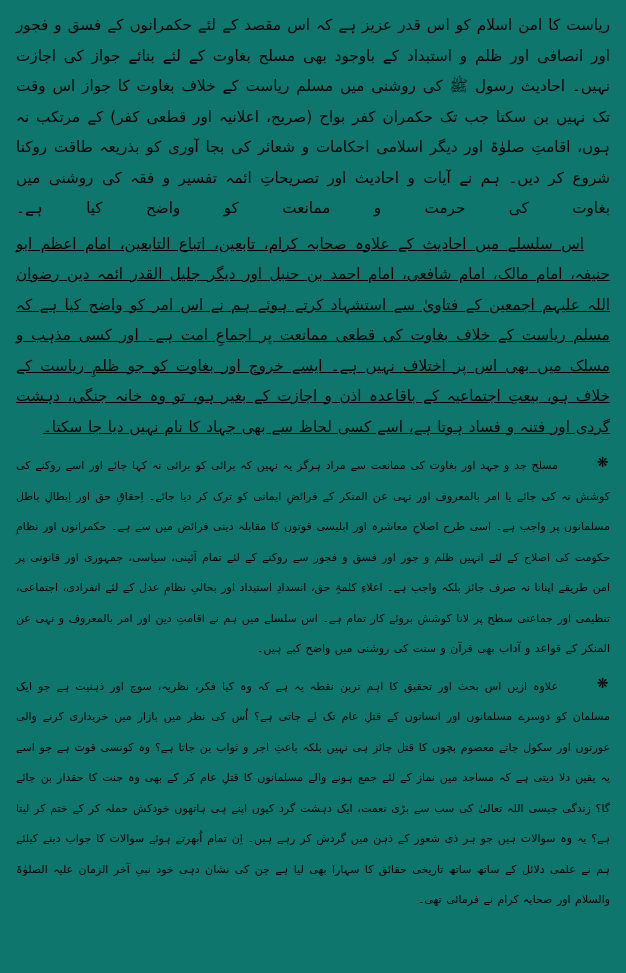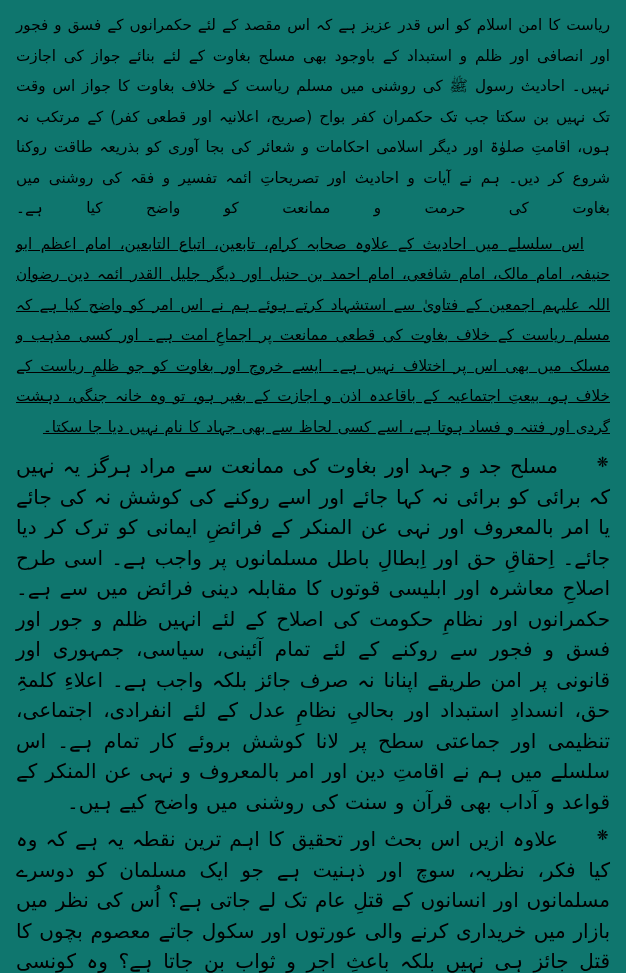--- a/index.html
+++ b/index.html
@@ -53,21 +53,21 @@
     height: 15px;
     line-height: 15px;
     font-size: 14px;
     text-align: center;
     color: #000;
   }
   .bullet-para .bullet-text {
     direction: rtl;
     text-align: justify;
     text-align-last: justify;
-    font-size: 20px;
+    font-size: 11px;
     line-height: 30.5px;
     word-spacing: 1px;
     margin: 0;
     padding-right: 0px;
     text-indent: 52px;
   }
   .bullet-para .bullet-text.last-right {
     text-align-last: right;
   }
   .spacer-sm { height: 7px; }

